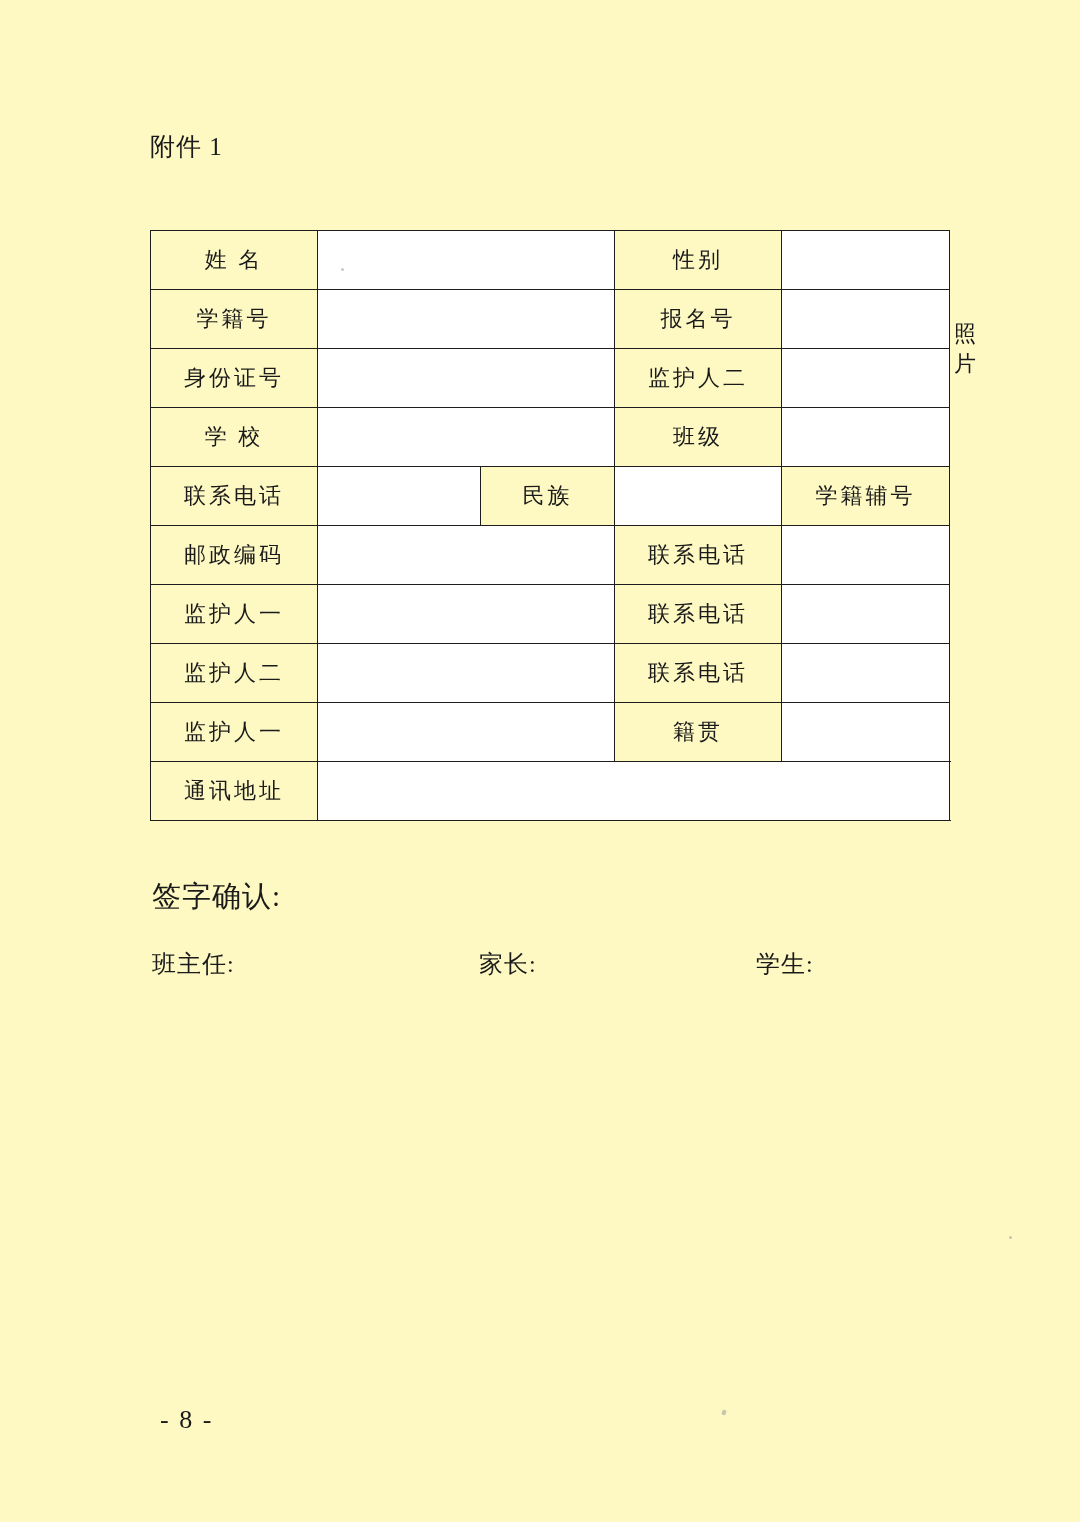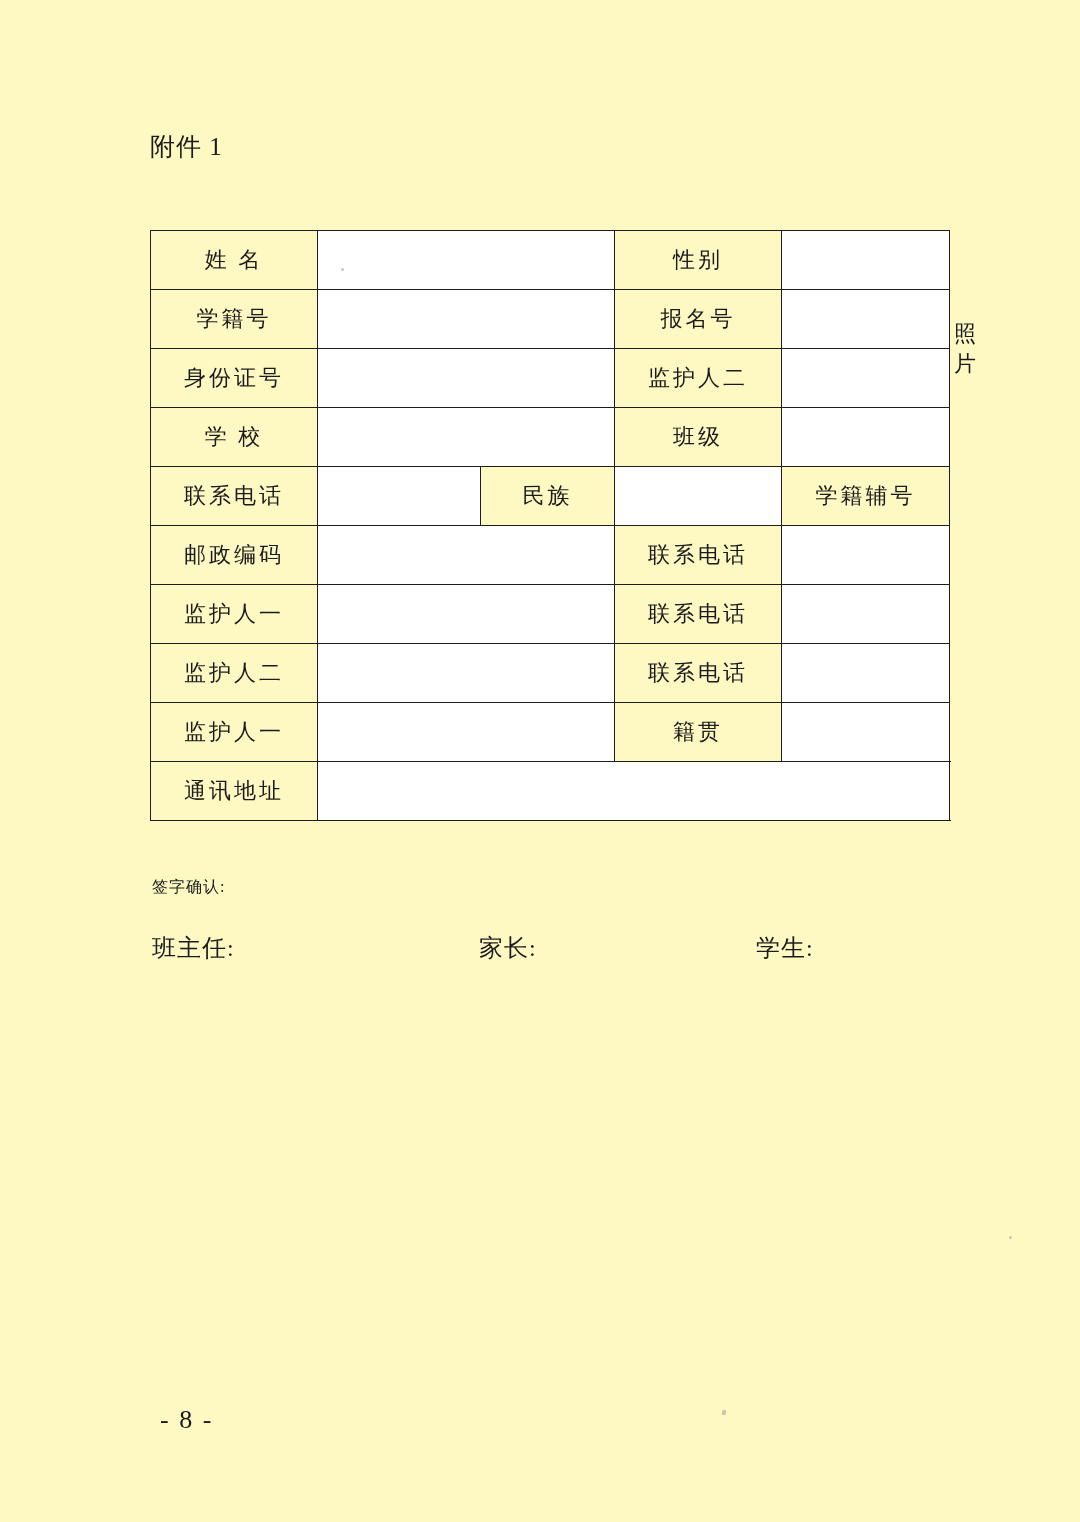--- a/index.html
+++ b/index.html
@@ -71,35 +71,35 @@
     position: absolute;
     left: 152px;
     top: 815px;
     font-size: 24px;
     letter-spacing: 1px;
   }
   .sign-label {
     position: absolute;
     left: 152px;
     top: 877px;
-    font-size: 16px;
+    font-size: 29px;
     letter-spacing: 1px;
   }
   .sign-row {
     position: absolute;
     left: 152px;
     top: 932px;
     width: 760px;
     font-size: 24px;
     letter-spacing: 1px;
   }
   .sign-row span {
     display: inline-block;
   }
-  .s1 { width: 320px; }
+  .s1 { width: 320px; margin-top: 16px; }
   .s2 { width: 270px; }
   .page-number {
     position: absolute;
     left: 160px;
     top: 1405px;
     font-size: 26px;
     letter-spacing: 2px;
     font-family: "Liberation Serif", serif;
   }
   .speck {

